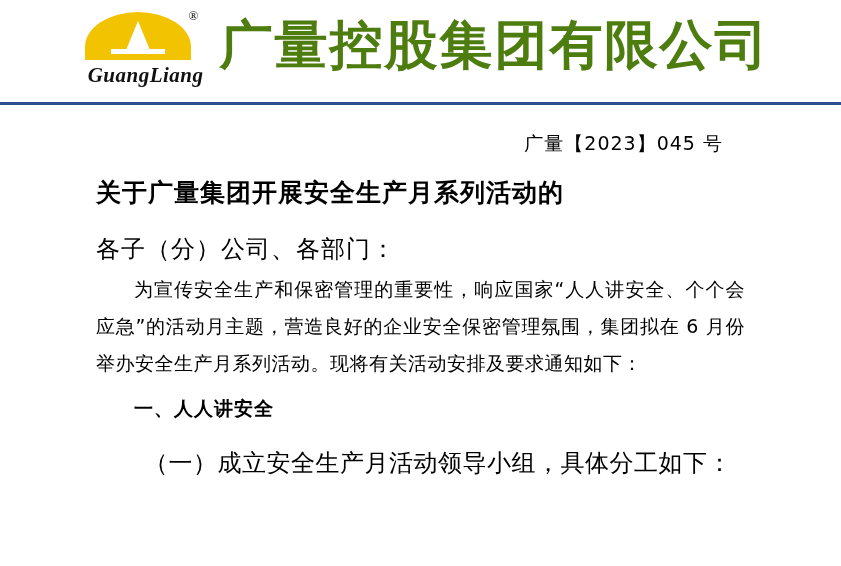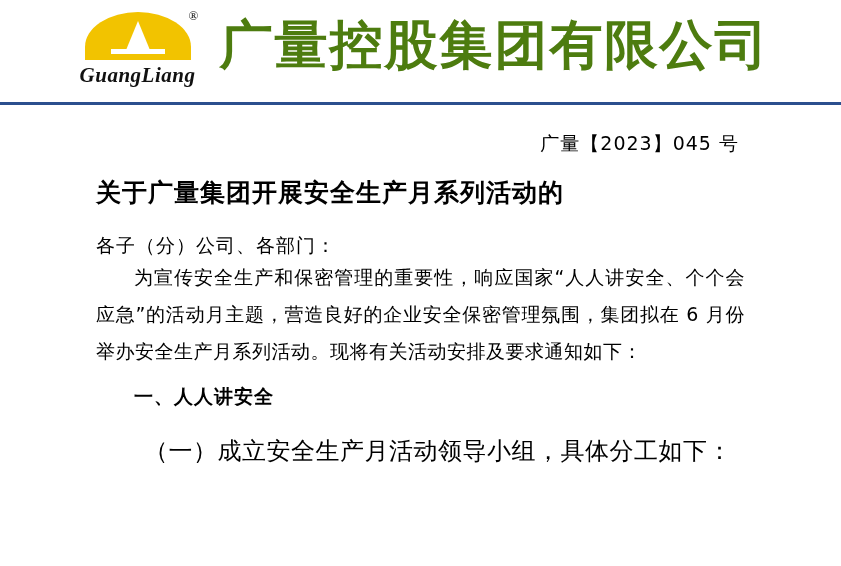--- a/index.html
+++ b/index.html
@@ -97,21 +97,21 @@
     font-size: 13px;
     font-family: "Liberation Serif", serif;
     color: #111;
   }
   .logo-word {
     font-family: "Liberation Serif", "DejaVu Serif", serif;
     font-weight: bold;
     font-style: italic;
     font-size: 21px;
     letter-spacing: 0.5px;
-    text-align: center;
+    text-align: right;
     margin-top: 3px;
     color: #111111;
   }
 
   .company-name {
     font-family: Liberation Mono, monospace;
     font-weight: bold;
     font-size: 53px;
     letter-spacing: 2px;
     color: #4d7c0f;
@@ -130,51 +130,52 @@
   .doc-body {
     padding: 0 96px;
     box-sizing: border-box;
   }
 
   .doc-number {
     text-align: right;
     font-size: 19px;
     font-family: "DejaVu Sans", "Liberation Sans", sans-serif;
     margin-top: 26px;
-    margin-right: 6px;
+    margin-right: 22px;
     letter-spacing: 1px;
     color: #000;
   }
 
   .doc-title {
     font-family: "DejaVu Sans", "Liberation Sans", sans-serif;
     font-weight: bold;
     font-size: 25px;
     line-height: 1.45;
     margin-top: 18px;
     letter-spacing: 1px;
     color: #000;
   }
   .doc-title .line2 {
     letter-spacing: 10px;
     display: block;
   }
 
   .salutation {
-    font-size: 19px;
+    font-size: 24px;
     font-family: "DejaVu Sans", "Liberation Sans", sans-serif;
     margin-top: 22px;
     letter-spacing: 1px;
   }
 
   .para {
     font-size: 19px;
     font-family: "DejaVu Sans", "Liberation Sans", sans-serif;
     line-height: 1.95;
     text-indent: 2em;
+    margin-top: 6px;
     letter-spacing: 0.5px;
     text-align: justify;
   }
 
   .section-heading {
     font-size: 19px;
     font-family: "DejaVu Sans", "Liberation Sans", sans-serif;
     font-weight: bold;
     text-indent: 2em;
     margin-top: 14px;

